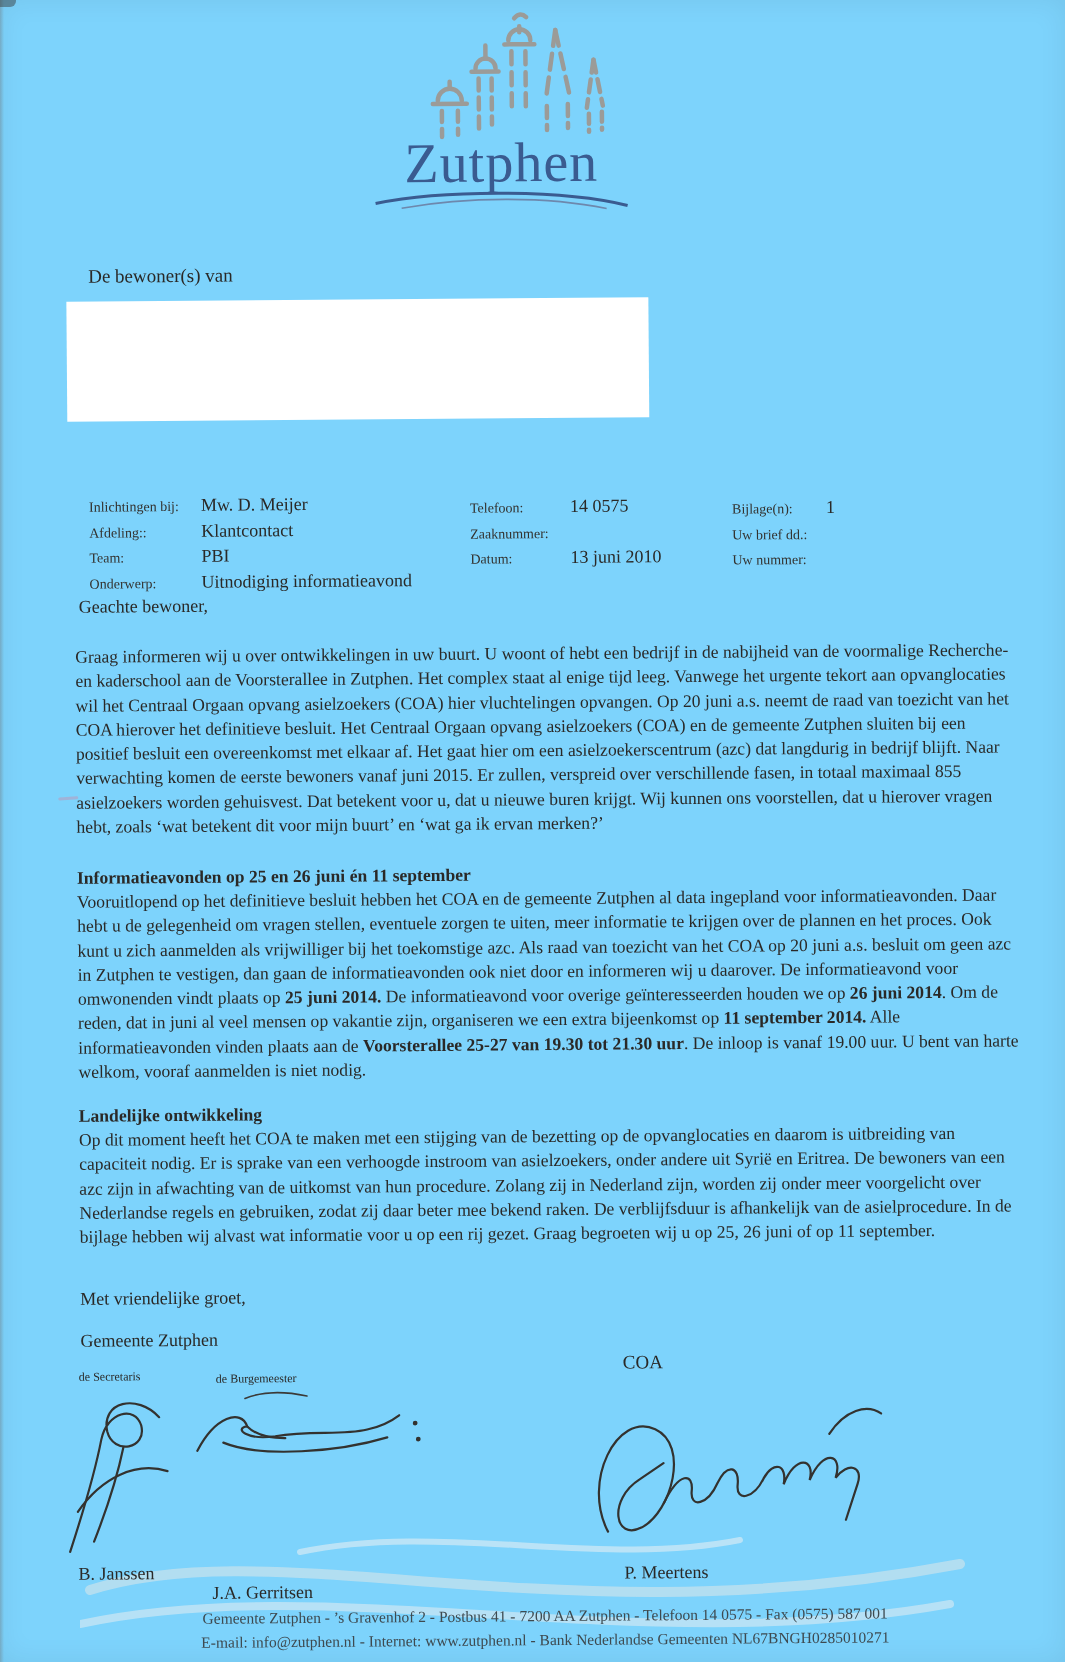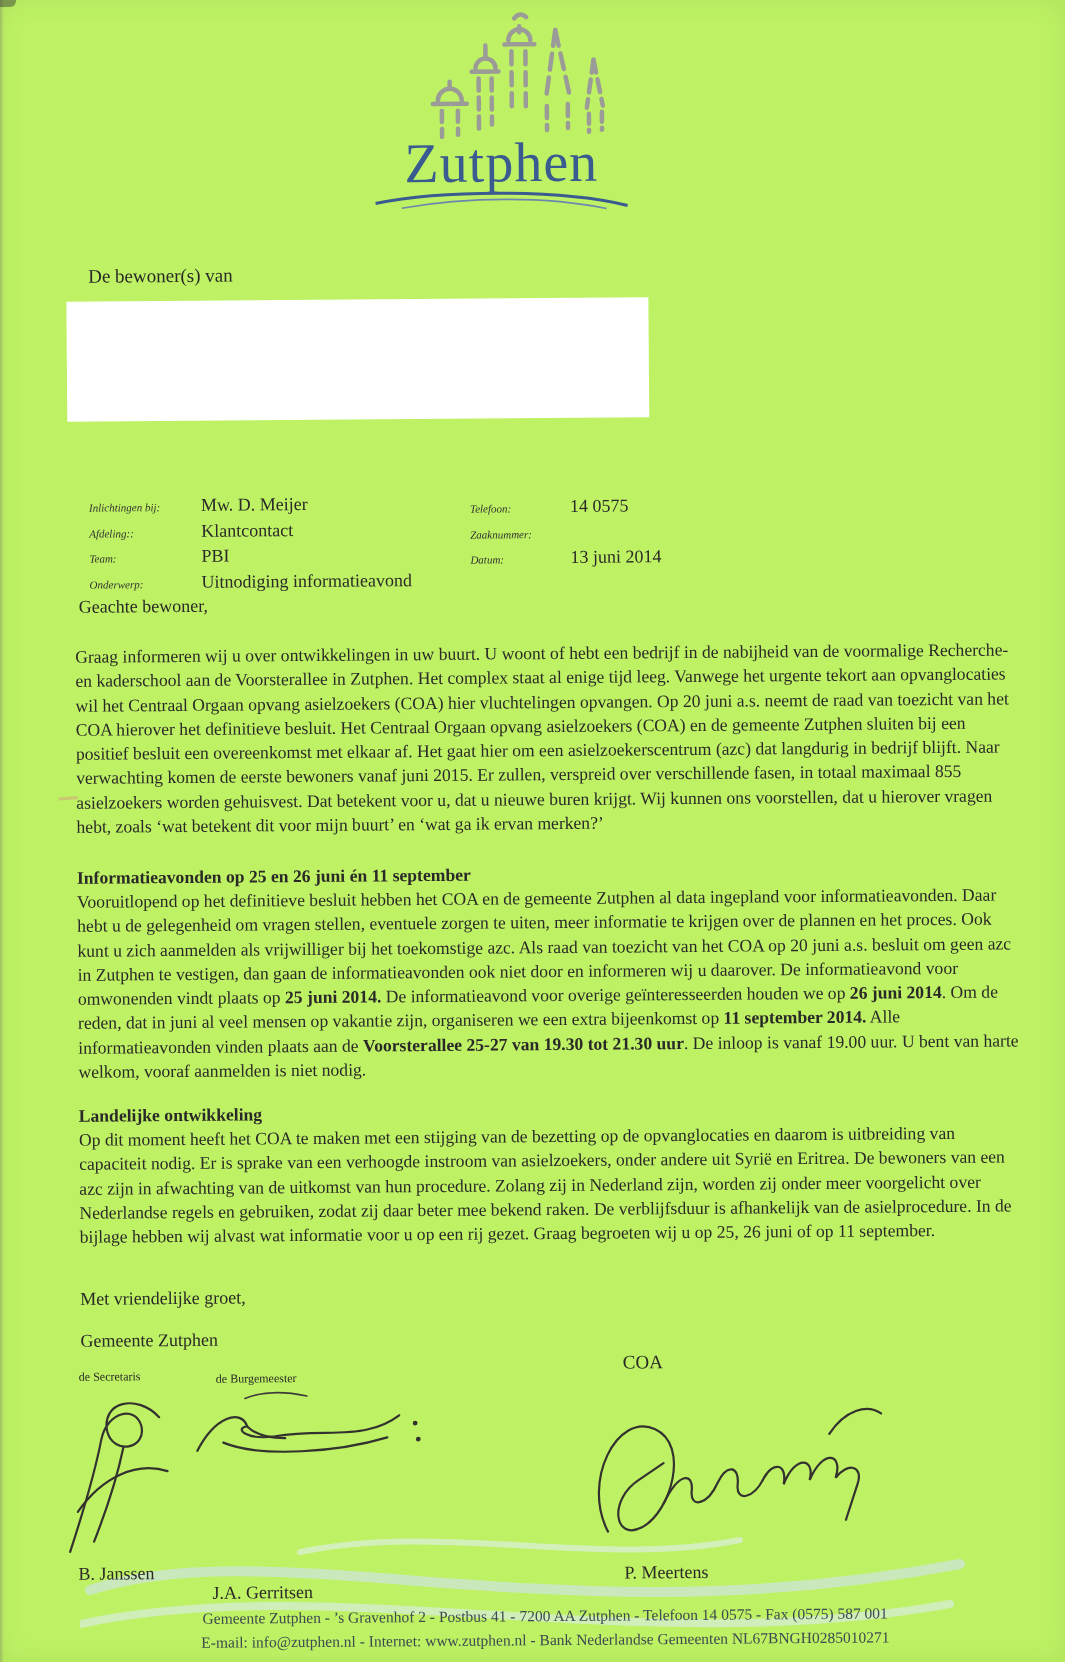--- a/index.html
+++ b/index.html
@@ -1,19 +1,19 @@
 <!DOCTYPE html>
 <html><head>
 <meta charset="utf-8">
 <style>
   html,body{margin:0;padding:0;background:#e8e6e2;}
   .page{
     position:relative;
     width:1065px;height:1662px;
-    background:#bef264;
+    background:#7dd3fc;
     overflow:hidden;
     font-family:"Liberation Serif", serif;
     color:#2a2927;
     box-shadow:inset 0 0 28px rgba(0,0,0,.07);
   }
   .scan-edge-left{position:absolute;left:0;top:0;width:4px;height:100%;
     background:linear-gradient(to right, rgba(110,110,108,.35), rgba(0,0,0,0));}
   .scan-corner{position:absolute;left:0;top:0;width:16px;height:7px;background:rgba(50,50,48,.45);
     border-bottom-right-radius:6px;}
   .tilt{position:absolute;left:0;top:0;width:100%;height:100%;
@@ -25,21 +25,21 @@
   .logo-word{font-size:56px;color:#3a5b90;letter-spacing:1px;line-height:1;margin-top:-6px;}
   .logo-swoosh{display:block;margin:-4px auto 0 auto;}
 
   
   .recipient{position:absolute;left:86px;top:262px;font-size:19px;}
   .redaction{position:absolute;left:64px;top:298px;width:582px;height:120px;background:#ffffff;}
 
   
   .meta-col{position:absolute;font-size:18px;}
   .meta-row{height:25.6px;white-space:nowrap;}
-  .meta-label{display:inline-block;font-style:italic;font-size:11px;color:#33322f;vertical-align:baseline;}
+  .meta-label{display:inline-block;font-size:14px;color:#33322f;vertical-align:baseline;}
   .meta-col.c1{left:85px;top:492px;}
   .meta-col.c1 .meta-label{width:112px;}
   .meta-col.c2{left:466px;top:496px;}
   .meta-col.c2 .meta-label{width:100px;}
   .meta-col.c3{left:728px;top:499px;}
   .meta-col.c3 .meta-label{width:94px;}
 
   .salutation{position:absolute;left:74px;top:593px;font-size:18px;}
 
   .bodycol{position:absolute;left:70px;width:946px;font-size:17.6px;line-height:24.3px;}
@@ -131,21 +131,26 @@
 
     <div class="meta-col c1">
       <div class="meta-row"><span class="meta-label">Inlichtingen bij:</span><span>Mw. D. Meijer</span></div>
       <div class="meta-row"><span class="meta-label">Afdeling::</span><span>Klantcontact</span></div>
       <div class="meta-row"><span class="meta-label">Team:</span><span>PBI</span></div>
       <div class="meta-row"><span class="meta-label">Onderwerp:</span><span>Uitnodiging informatieavond</span></div>
     </div>
     <div class="meta-col c2">
       <div class="meta-row"><span class="meta-label">Telefoon:</span><span>14 0575</span></div>
       <div class="meta-row"><span class="meta-label">Zaaknummer:</span><span></span></div>
-      <div class="meta-row"><span class="meta-label">Datum:</span><span>13 juni 2014</span></div>
+      <div class="meta-row"><span class="meta-label">Datum:</span><span>13 juni 2010</span></div>
+    </div>
+    <div class="meta-col c3">
+      <div class="meta-row"><span class="meta-label">Bijlage(n):</span><span>1</span></div>
+      <div class="meta-row"><span class="meta-label">Uw brief dd.:</span><span></span></div>
+      <div class="meta-row"><span class="meta-label">Uw nummer:</span><span></span></div>
     </div>
 
     <div class="salutation">Geachte bewoner,</div>
 
     <div class="bodycol p1">Graag informeren wij u over ontwikkelingen in uw buurt. U woont of hebt een bedrijf in de nabijheid van de voormalige Recherche- en kaderschool aan de Voorsterallee in Zutphen. Het complex staat al enige tijd leeg. Vanwege het urgente tekort aan opvanglocaties wil het Centraal Orgaan opvang asielzoekers (COA) hier vluchtelingen opvangen. Op 20 juni a.s. neemt de raad van toezicht van het COA hierover het definitieve besluit. Het Centraal Orgaan opvang asielzoekers (COA) en de gemeente Zutphen sluiten bij een positief besluit een overeenkomst met elkaar af.  Het gaat hier om een asielzoekerscentrum (azc) dat langdurig in bedrijf blijft. Naar verwachting komen de eerste bewoners vanaf juni 2015. Er zullen, verspreid over verschillende fasen, in totaal maximaal 855 asielzoekers worden gehuisvest. Dat betekent voor u, dat u nieuwe buren krijgt. Wij kunnen ons voorstellen, dat u hierover vragen hebt, zoals ‘wat betekent dit voor mijn buurt’ en ‘wat ga ik ervan merken?’</div>
 
     <div class="bodycol h2">Informatieavonden op 25 en 26 juni én 11 september</div>
     <div class="bodycol p2"><span>Vooruitlopend op het definitieve besluit hebben het COA en de gemeente Zutphen al data ingepland voor informatieavonden. Daar hebt u de gelegenheid om vragen stellen, eventuele zorgen te uiten, meer informatie te krijgen over de plannen en het proces. Ook kunt u zich aanmelden als vrijwilliger bij het toekomstige azc. Als raad van toezicht van het COA op 20 juni a.s. besluit om geen azc in Zutphen te vestigen, dan gaan de informatieavonden ook niet door en informeren wij u daarover. De informatieavond voor omwonenden vindt plaats op </span><span class="seg-b">25 juni 2014.</span><span> De informatieavond voor overige geïnteresseerden houden we op </span><span class="seg-b">26 juni 2014</span><span>. Om de reden, dat in juni al veel mensen op vakantie zijn, organiseren we een extra bijeenkomst op </span><span class="seg-b">11 september 2014.</span><span> Alle informatieavonden vinden plaats aan de </span><span class="seg-b">Voorsterallee 25-27 van 19.30 tot 21.30 uur</span><span>. De inloop is vanaf 19.00 uur. U bent van harte welkom, vooraf aanmelden is niet nodig.</span></div>
 
     <div class="bodycol h3">Landelijke ontwikkeling</div>

